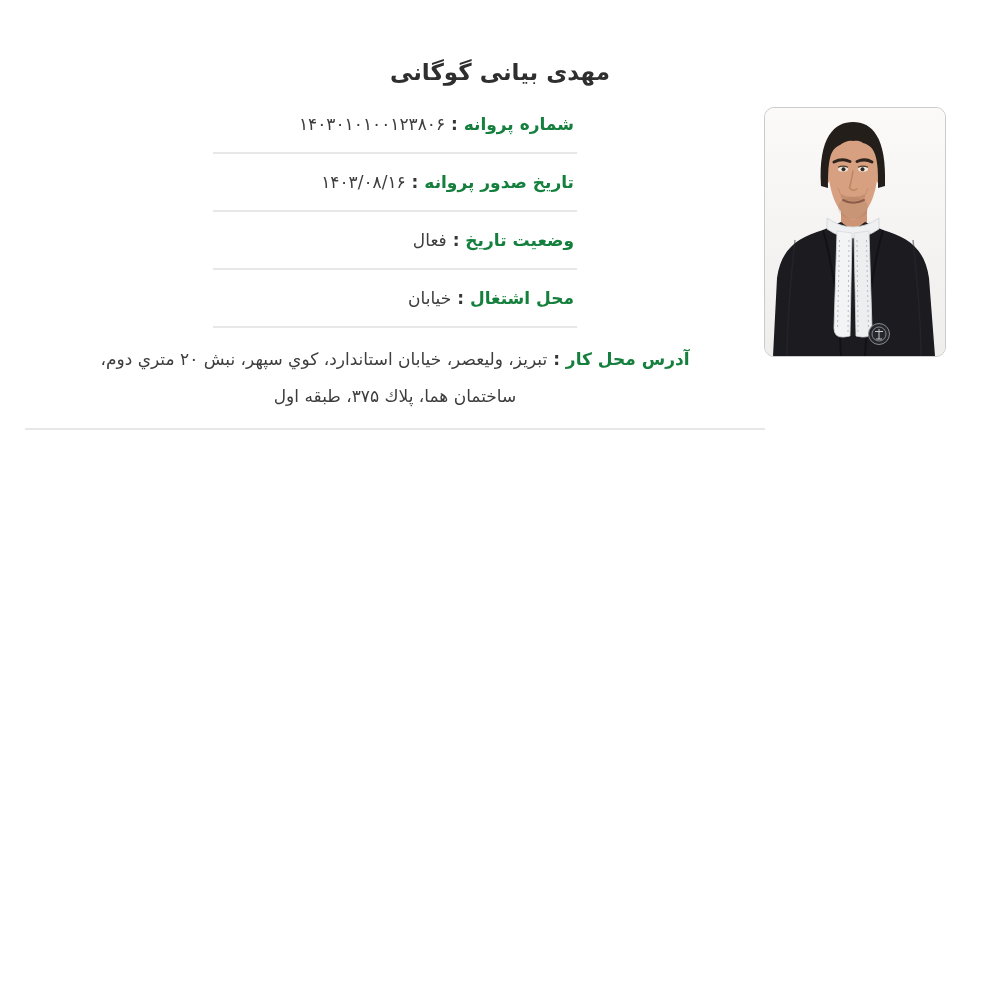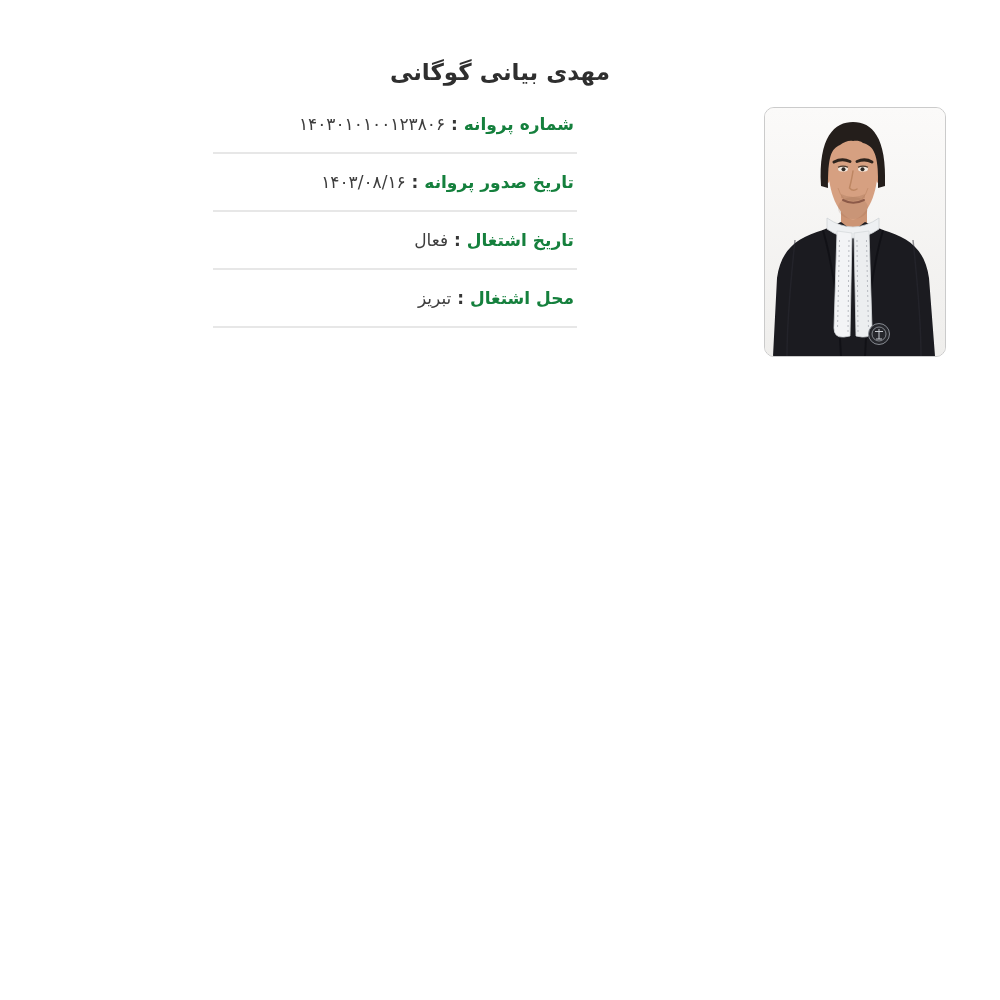--- a/index.html
+++ b/index.html
@@ -120,24 +120,28 @@
 
     <div class="row">
       <span class="lbl">شماره پروانه</span><span class="sep"> : </span><span class="val">۱۴۰۳۰۱۰۱۰۰۱۲۳۸۰۶</span>
     </div>
 
     <div class="row">
       <span class="lbl">تاریخ صدور پروانه</span><span class="sep"> : </span><span class="val">۱۴۰۳/۰۸/۱۶</span>
     </div>
 
     <div class="row">
-      <span class="lbl">تاریخ اشتغال</span><span class="sep"> : </span><span class="val">فعال</span>
+      <span class="lbl">وضعیت تاریخ</span><span class="sep"> : </span><span class="val">فعال</span>
     </div>
 
     <div class="row">
-      <span class="lbl">محل اشتغال</span><span class="sep"> : </span><span class="val">تبریز</span>
+      <span class="lbl">محل اشتغال</span><span class="sep"> : </span><span class="val">خیابان</span>
     </div>
 
+    <div class="row row-address">
+      <span class="lbl">آدرس محل کار</span><span class="sep"> : </span><span class="val">تبریز، ولیعصر، خیابان استاندارد، کوي سپهر، نبش ۲۰ متري دوم،</span>
+      <span class="val l2">ساختمان هما، پلاك ۳۷۵، طبقه اول</span>
+    </div>
 
 
 
   </div>
 </div>
 
 </body></html>

